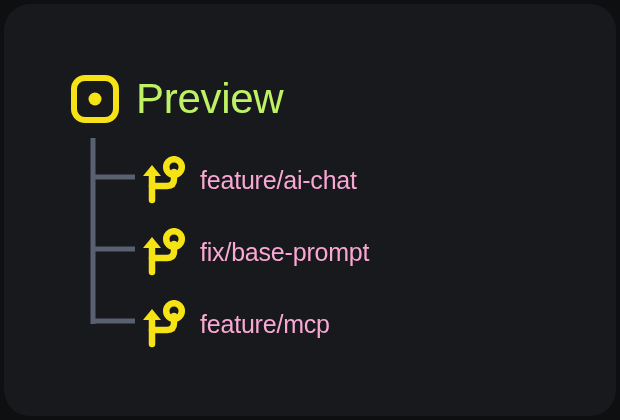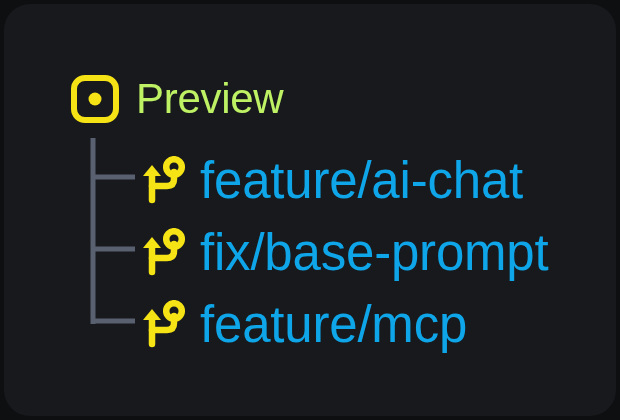--- a/index.html
+++ b/index.html
@@ -83,23 +83,23 @@
   .branch-row.r2 { top: 294px; }
 
   .branch-icon {
     width: 46px;
     height: 48px;
     flex: 0 0 auto;
     display: block;
   }
 
   .branch-label {
-    font-size: 51px;
+    font-size: 25px;
     line-height: 1;
-    color: #0ea5e9;
+    color: #f9a8d4;
     letter-spacing: -0.2px;
     white-space: nowrap;
   }
 </style>
 </head>
 <body>
 
 <div id="app">
   <div class="card">
 

